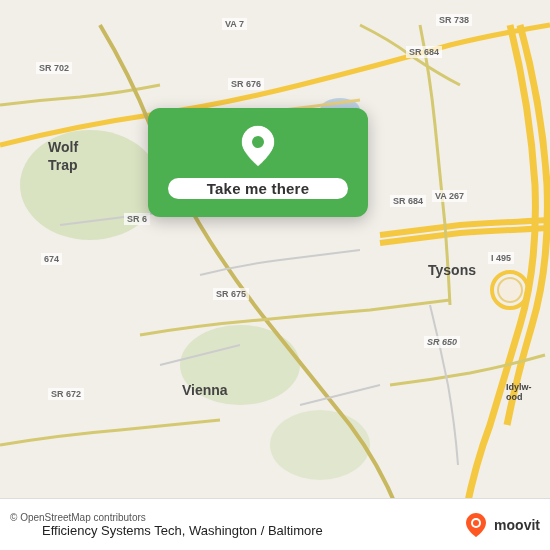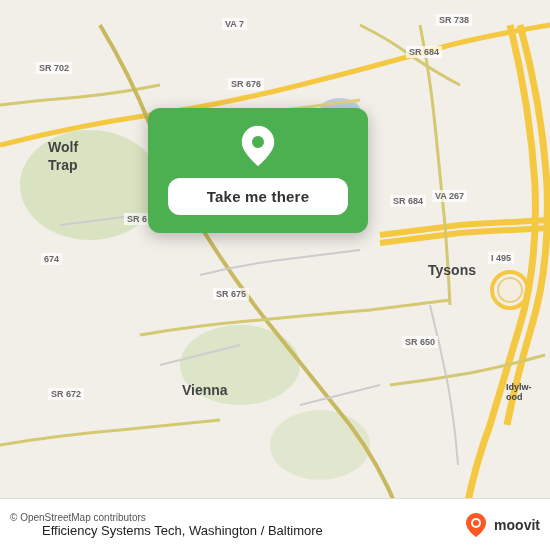--- a/index.html
+++ b/index.html
@@ -51,21 +51,21 @@
       display: flex;
       align-items: center;
       justify-content: center;
     }
 
     .popup-btn {
       background: white;
       color: #333;
       border: none;
       border-radius: 12px;
-      padding: 10px 28px;
+      padding: 2px 28px;
       font-size: 15px;
       font-weight: 600;
       cursor: pointer;
       width: 100%;
       text-align: center;
       letter-spacing: 0.2px;
     }
 
     
     .bottom-bar {
@@ -184,21 +184,21 @@
   <div class="road-label" style="top:62px;left:36px;">SR 702</div>
   <div class="road-label" style="top:18px;left:222px;">VA 7</div>
   <div class="road-label" style="top:14px;left:390px;margin-left:46px;">SR 738</div>
   <div class="road-label" style="top:46px;left:406px;">SR 684</div>
   <div class="road-label" style="top:195px;left:390px;">SR 684</div>
   <div class="road-label" style="top:78px;left:228px;">SR 676</div>
   <div class="road-label" style="top:190px;left:432px;">VA 267</div>
   <div class="road-label" style="top:213px;left:124px;">SR 6</div>
   <div class="road-label" style="top:288px;left:213px;">SR 675</div>
   <div class="road-label" style="top:252px;left:488px;">I 495</div>
-  <div class="road-label" style="top:336px;left:402px;">SR 650</div>
+  <div class="road-label" style="top:336px;left:424px;font-style:italic;">SR 650</div>
   <div class="road-label" style="top:388px;left:48px;">SR 672</div>
   <div class="road-label" style="top:253px;left:6px;margin-left:35px;">674</div>
 
   <div class="place-label" style="top:138px;left:48px;line-height:1.3;">Wolf<br>Trap</div>
   <div class="place-label" style="top:262px;left:428px;">Tysons</div>
   <div class="place-label" style="top:382px;left:182px;">Vienna</div>
   <div class="place-label" style="top:382px;left:506px;font-size:9px;">Idylw-<br>ood</div>
 
   <div class="popup-card">
     <div class="popup-pin">

